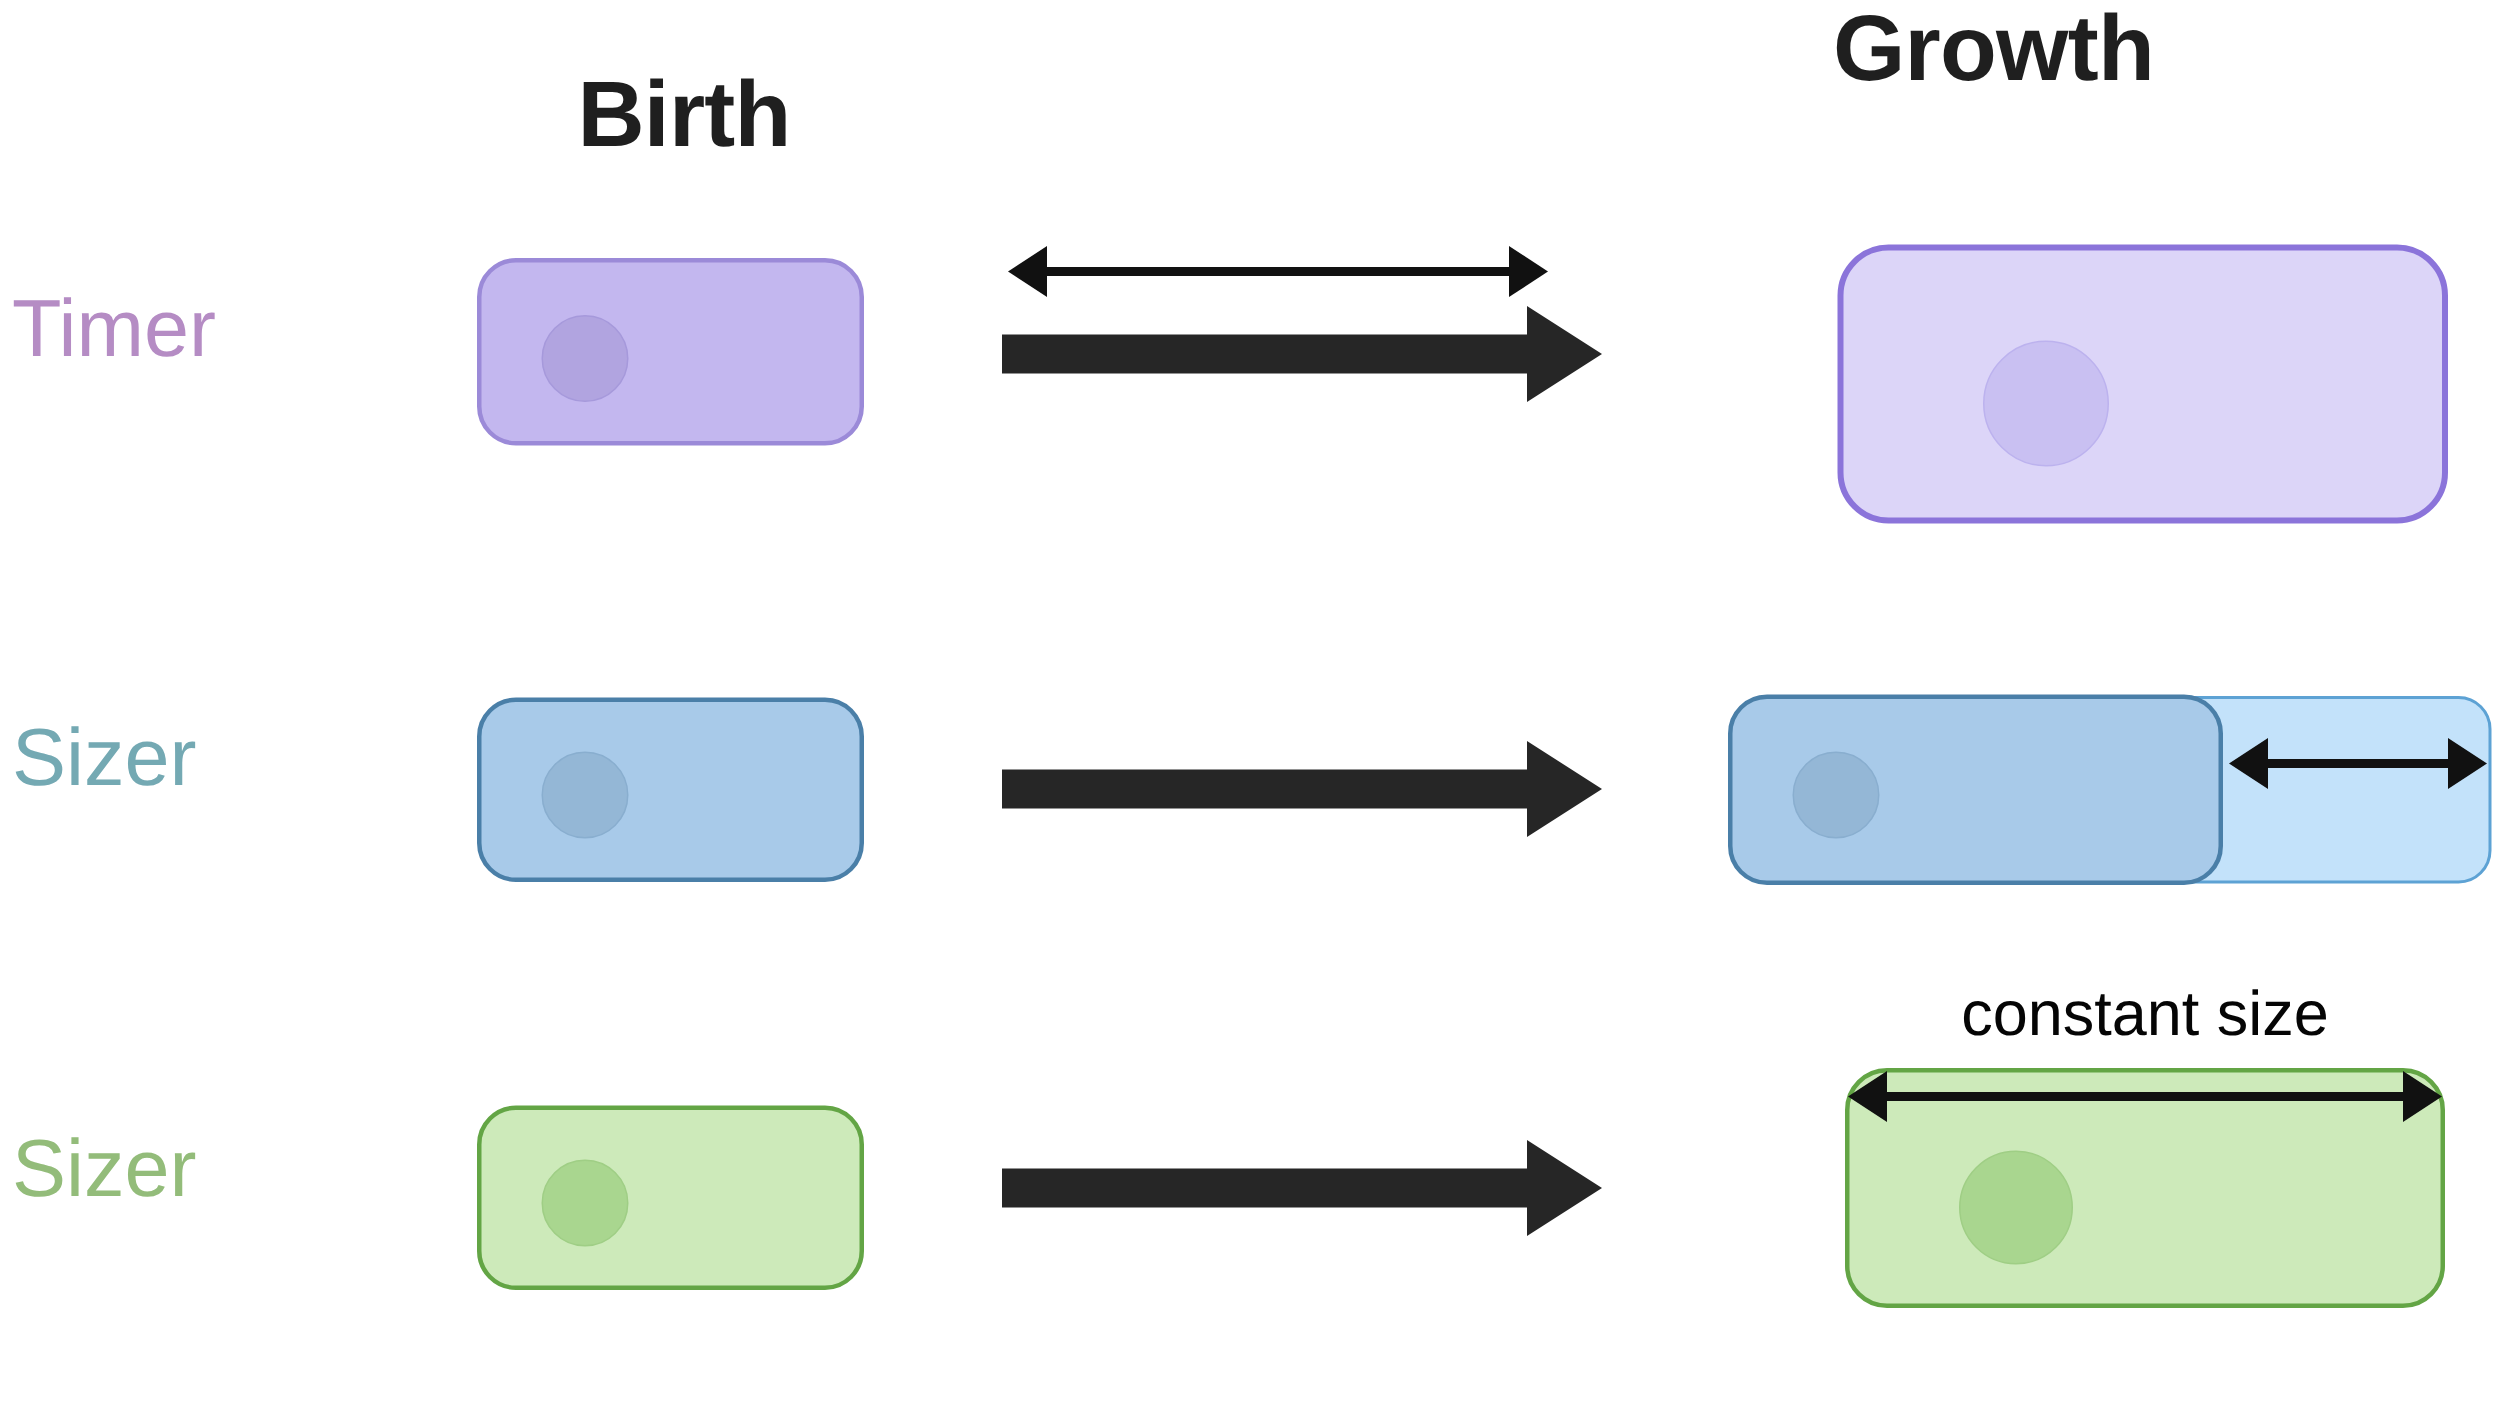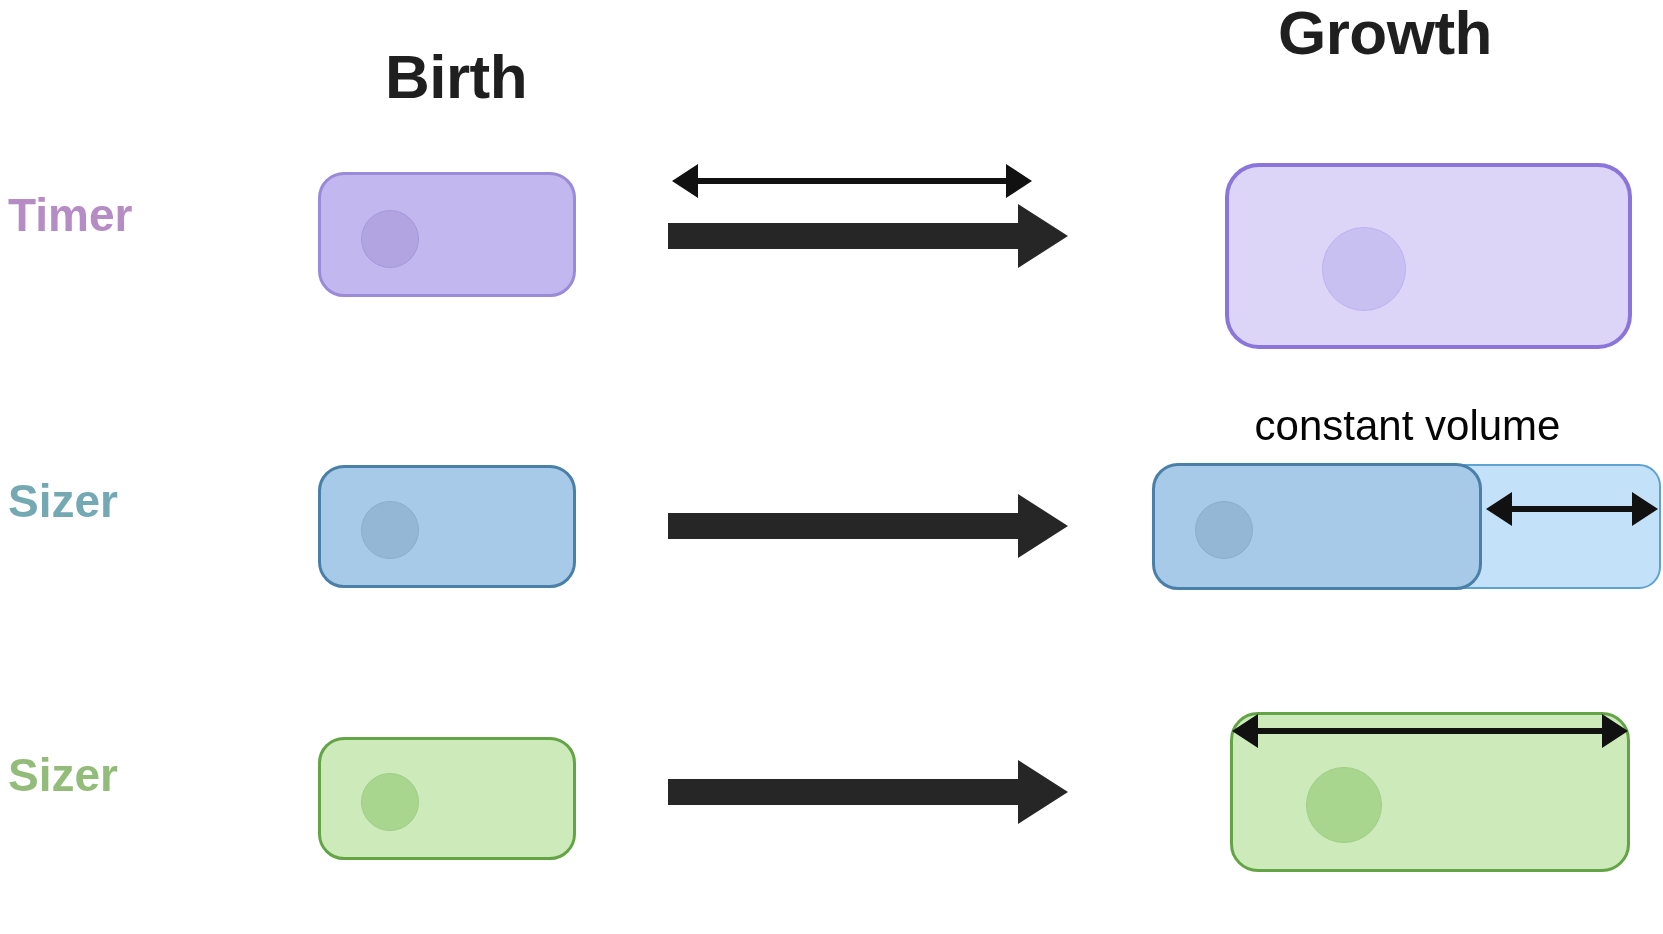--- a/index.html
+++ b/index.html
@@ -11,26 +11,26 @@
   }
   .stage{position:absolute;inset:0;}
 
   
   .col-header{
     position:absolute;font-weight:bold;color:#1f1f1f;
     font-size:62px;letter-spacing:-0.5px;line-height:1;
     white-space:nowrap;
   }
   #hdr-birth{left:356px;top:2px;width:200px;text-align:center;margin-top:44px;}
-  #hdr-growth{left:1222px;top:2px;width:270px;text-align:right;}
+  #hdr-growth{left:1222px;top:2px;width:270px;text-align:left;}
 
   
   .row-label{
     position:absolute;left:8px;width:260px;
-    font-weight:bold;font-size:46px;line-height:1;white-space:nowrap;
+    font-weight:normal;font-size:54px;line-height:1;white-space:nowrap;
   }
   #label-timer{top:192px;color:#b58cc4;}
   #label-adder{top:478px;color:#74a9b3;}
   #label-sizer{top:752px;color:#93bc7a;}
 
   
   .cell{position:absolute;box-sizing:border-box;}
   .nucleus{position:absolute;border-radius:50%;}
 
   
@@ -183,21 +183,20 @@
 
   <div class="cell" id="cell-adder-birth">
     <span class="nucleus"></span>
   </div>
 
   <div class="block-arrow" id="arrow-adder">
     <span class="shaft"></span>
     <span class="head"></span>
   </div>
 
-  <div class="caption" id="caption-volume">constant volume</div>
 
   <div class="cell" id="cell-adder-added"></div>
 
   <div class="cell" id="cell-adder-original">
     <span class="nucleus"></span>
   </div>
 
   <div class="measure" id="measure-volume">
     <span class="tip left"></span>
     <span class="line"></span>
@@ -208,20 +207,21 @@
 
   <div class="cell" id="cell-sizer-birth">
     <span class="nucleus"></span>
   </div>
 
   <div class="block-arrow" id="arrow-sizer">
     <span class="shaft"></span>
     <span class="head"></span>
   </div>
 
+  <div class="caption" id="caption-size">constant size</div>
 
   <div class="cell" id="cell-sizer-growth">
     <span class="nucleus"></span>
   </div>
 
   <div class="measure" id="measure-size">
     <span class="tip left"></span>
     <span class="line"></span>
     <span class="tip right"></span>
   </div>

